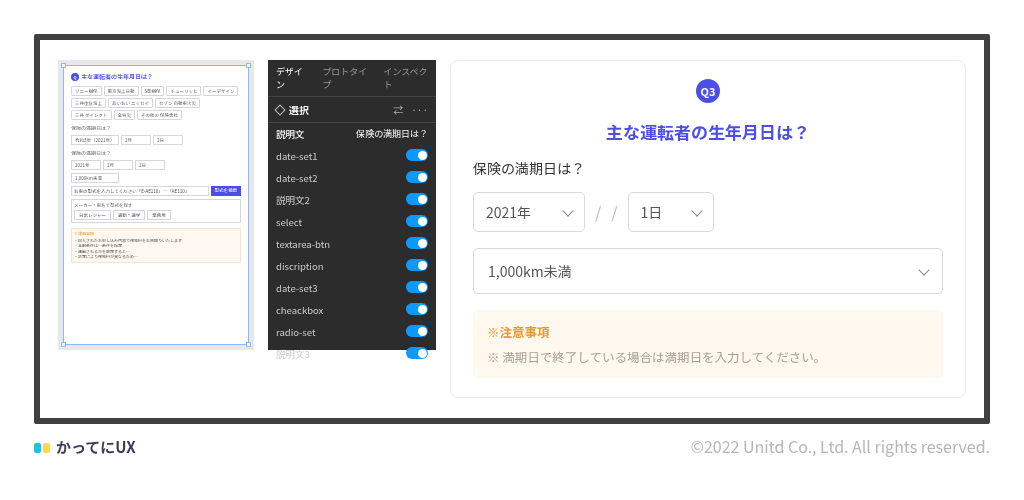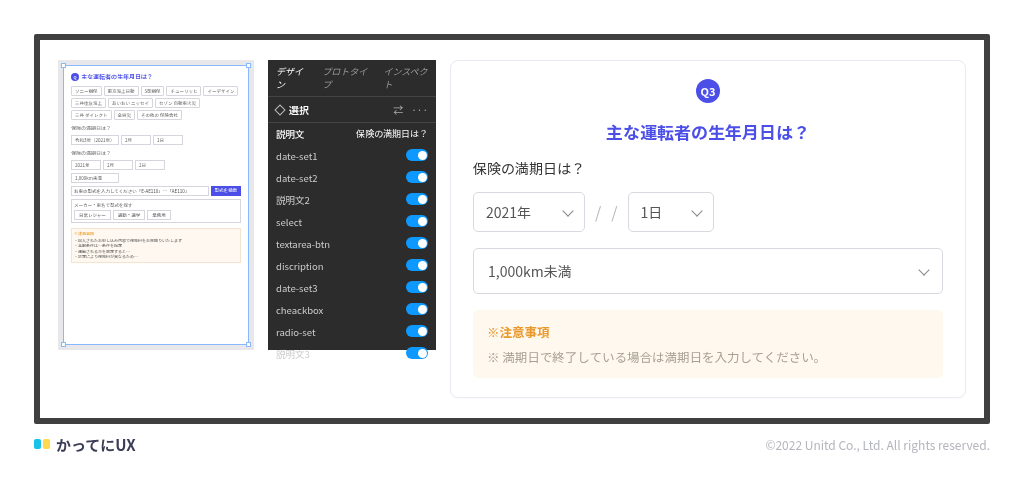--- a/index.html
+++ b/index.html
@@ -23,21 +23,21 @@
   .pv-box{margin:0 3px;border:1px solid #d5d5dd;padding:2px;}
   .pv-boxlbl{font-size:4.5px;color:#666;margin-bottom:2px;}
   .pv-tabs{display:flex;gap:2px;}
   .pv-tab{border:1px solid #d5d5dd;font-size:4.5px;padding:1px 4px;}
   .pv-note{margin:2px 3px 0;background:#fff8f0;border:1px solid #f2e4cf;padding:2px;font-size:4px;line-height:1.4;}
   .pv-note-t{color:#e8a23b;font-weight:600;margin-bottom:1px;}
   .pv-sh{position:absolute;width:5px;height:5px;border:1px solid #88b9ff;background:#fff;}
   .pv-sh.tl{top:-3px;left:-3px;} .pv-sh.tr{top:-3px;right:-3px;} .pv-sh.bl{bottom:-3px;left:-3px;} .pv-sh.br{bottom:-3px;right:-3px;}
   
   .inspector { width: 168px; height: 290px; background: #2c2c2c; color:#d0d0d0; font-size:10px; display:flex; flex-direction:column;}
-  .insp-tabs{display:flex;border-bottom:1px solid #444;font-size:9px;font-style:italic;}
+  .insp-tabs{display:flex;border-bottom:1px solid #444;font-size:9px;}
   .insp-tab{padding:5px 8px;color:#999;}
   .insp-tab.active{color:#fff;}
   .insp-head{display:flex;align-items:center;justify-content:space-between;padding:5px 8px;border-bottom:1px solid #444;}
   .insp-head-l{display:flex;align-items:center;gap:5px;font-weight:600;color:#fff;font-size:10px;}
   .diamond{width:8px;height:8px;border:1.4px solid #bbb;transform:rotate(45deg);}
   .insp-ctrl{display:flex;gap:8px;align-items:center;color:#aaa;}
   .insp-row{display:flex;align-items:flex-start;justify-content:space-between;padding:4px 8px;font-size:9.5px;}
   .insp-row .lbl{color:#ccc;}
   .toggle{width:22px;height:12px;background:#0d99ff;border-radius:7px;position:relative;}
   .toggle::after{content:'';position:absolute;width:9px;height:9px;background:#fff;border-radius:50%;top:1.5px;right:1.5px;}
@@ -54,26 +54,26 @@
   .sel.year{min-width:112px;}
   .sel.mon, .sel.day{min-width:86px;}
   .chev{width:8px;height:8px;border-right:1.7px solid #888;border-bottom:1.7px solid #888;transform:rotate(45deg);margin-top:-3px;}
   .slash{color:#bbb;}
   .bigsel{border:1px solid #d8d8e0;border-radius:5px;padding:12px 14px;display:flex;align-items:center;justify-content:space-between;font-size:14px;color:#555;margin-bottom:16px;cursor:pointer;}
   .notice{background:#fff8ef;border-radius:5px;padding:12px 14px;}
   .notice-t{color:#e99a2f;font-weight:700;font-size:12.5px;margin-bottom:6px;}
   .notice-b{color:#a8a093;font-size:12.5px;}
   
   .footer{display:flex;align-items:center;justify-content:space-between;padding:10px 34px 0;}
-  .brand{display:flex;align-items:center;gap:6px;font-weight:700;font-size:15px;color:#3a3d55;}
+  .brand{display:flex;align-items:flex-end;gap:6px;font-weight:700;font-size:15px;color:#3a3d55;}
   .logo{display:inline-block;width:16px;height:16px;position:relative;}
   .logo::before,.logo::after{content:'';position:absolute;width:7px;height:10px;border-radius:2px;}
   .logo::before{left:0;top:2px;background:#19c2e6;}
   .logo::after{right:0;top:2px;background:#ffd94a;}
-  .copy{font-size:12px;color:#b5b5bd;}
+  .copy{font-size:16px;color:#b5b5bd;}
 </style>
 </head>
 <body>
 
 <div class="outer">
   <div class="inner">
 
     <div class="preview">
       <div class="preview-inner">
         <div class="pv-sh tl"></div>

